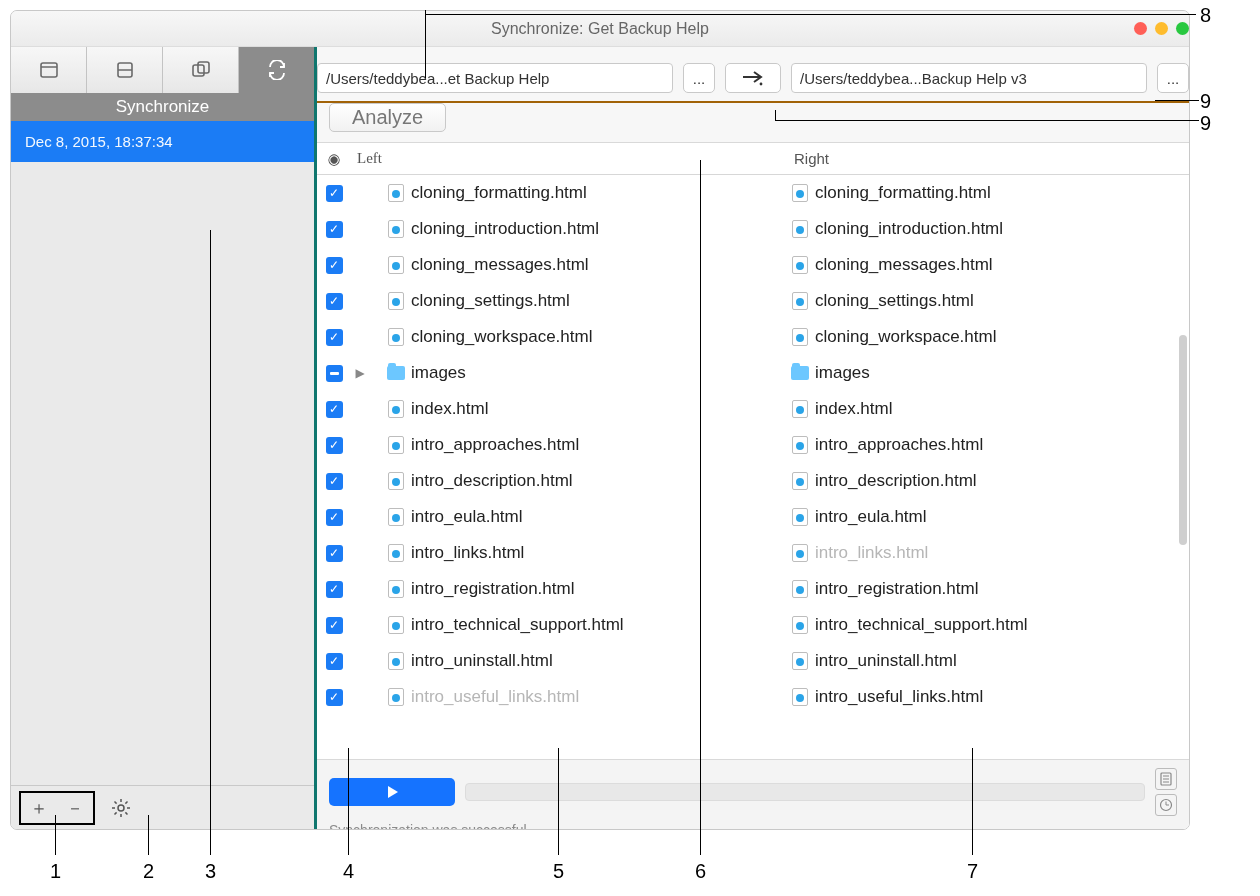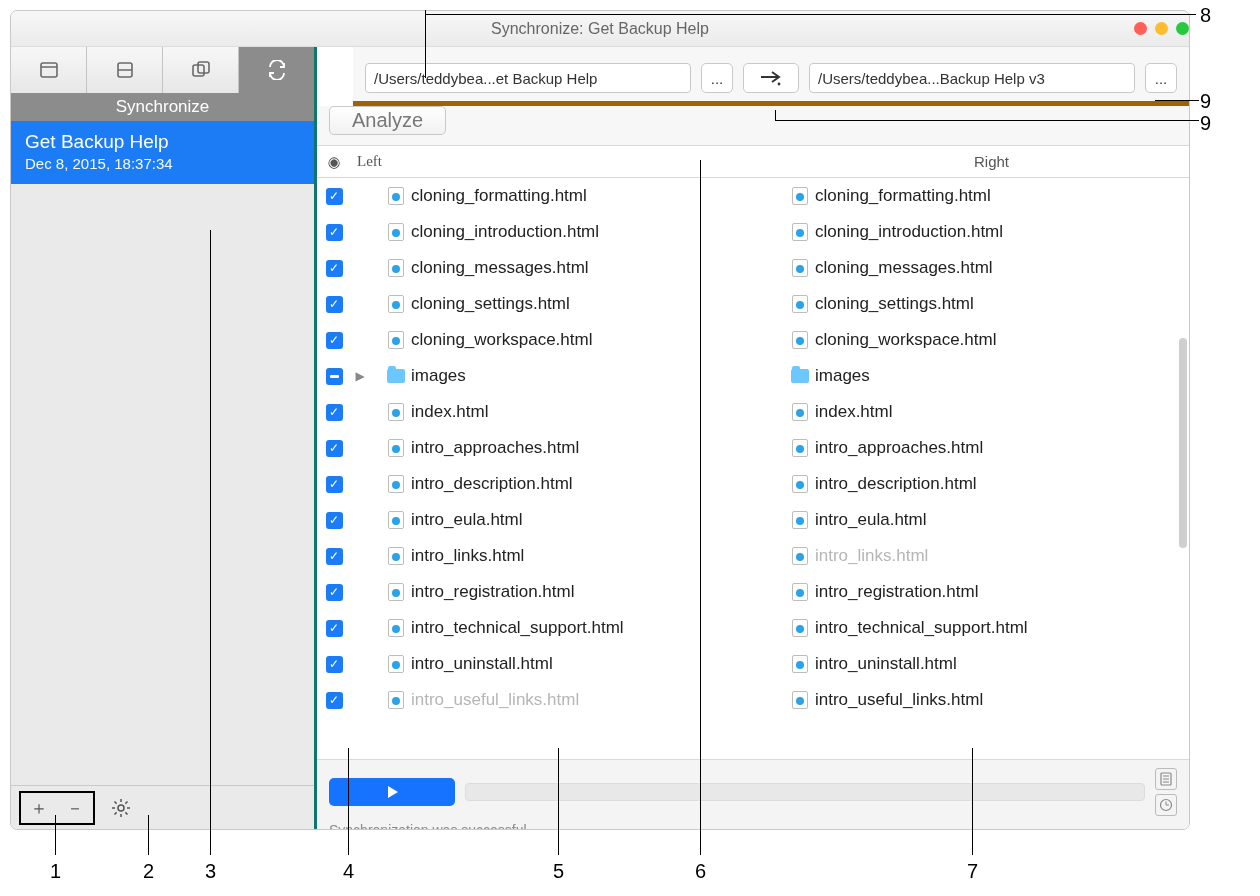--- a/index.html
+++ b/index.html
@@ -24,33 +24,33 @@
 .projects { flex:1; background:#eaeaea; }
 .project { background:#1b7cf5; color:#fff; padding:10px 14px 12px; }
 .project .name { font-size:19px; font-weight:500; }
 .project .date { font-size:15px; opacity:.95; margin-top:2px; }
 .side-footer { height:44px; border-top:1px solid #c9c9c9; display:flex; align-items:center; padding:0 8px; gap:2px; }
 .side-footer button { width:36px; height:30px; background:transparent; border:none; font-size:18px; color:#555; display:flex; align-items:center; justify-content:center; }
 .add-remove-box { border:2px solid #000; display:flex; margin-right:6px; }
 
 .main { flex:1; display:flex; flex-direction:column; background:#fff; }
 
-.path-row { display:flex; align-items:center; gap:10px; padding:16px 12px 8px; background:#f7f7f7; border-bottom:5px solid #a16207;margin-left:36px; }
+.path-row { display:flex; align-items:center; gap:10px; padding:16px 0 8px; background:#f7f7f7; border-bottom:2px solid #a16207; }
 .path-input { flex:1; height:30px; border:1px solid #c9c9c9; border-radius:4px; padding:0 8px; font-size:15px; background:#fff; color:#333; display:flex; align-items:center; overflow:hidden; white-space:nowrap; }
 .btn { height:30px; min-width:32px; border:1px solid #c9c9c9; border-radius:5px; background:#fff; font-size:15px; display:flex; align-items:center; justify-content:center; color:#333; }
 .dir-btn { width:56px; font-size:20px; }
 
 .analyze-row { padding:0 12px 10px; background:#f7f7f7; border-bottom:1px solid #d9d9d9; }
 .analyze { padding:2px 22px; border:1px solid #c9c9c9; border-radius:5px; background:linear-gradient(#fff,#f1f1f1); color:#777; font-size:20px; }
 
 .headers { display:flex; height:32px; border-bottom:1px solid #d7d7d7; font-size:15px; color:#555; align-items:center; background:#fff; }
 .h-check { width:34px; text-align:center; }
 .h-left { flex:1; padding-left:6px;font-family:Liberation Serif, serif; }
 .h-mid { width:36px; }
-.h-right { flex:1; padding-left:6px;text-align:center; }
+.h-right { flex:1; padding-left:6px; }
 
 .rows { flex:1; overflow-y:auto; position:relative; }
 .row { display:flex; align-items:center; height:36px; font-size:17px; }
 .row .ck { width:34px; display:flex; justify-content:center; }
 .row .checkbox { width:17px; height:17px; border-radius:3px; background:#1b7cf5; display:flex; align-items:center; justify-content:center; color:#fff; font-size:12px; }
 .row .checkbox.indet::after { content:''; width:9px; height:3px; background:#fff; border-radius:1px; display:block; }
 .row .disclose { width:18px; color:#888; font-size:12px; text-align:center; }
 .row .icon { width:18px; height:18px; margin-right:6px; display:inline-flex; align-items:center; justify-content:center; }
 .row .cell-left { flex:1; display:flex; align-items:center; padding-left:0; }
 .row .mid { width:36px; }
@@ -118,21 +118,20 @@
               <path d="M4 7 A7 7 0 0 1 18 7" fill="none" stroke="#fff" stroke-width="1.8"></path>
               <polyline points="18,3 18,7 14,7" fill="none" stroke="#fff" stroke-width="1.8"></polyline>
               <path d="M18 13 A7 7 0 0 1 4 13" fill="none" stroke="#fff" stroke-width="1.8"></path>
               <polyline points="4,17 4,13 8,13" fill="none" stroke="#fff" stroke-width="1.8"></polyline>
             </svg>
         </div>
       </div>
       <div class="section-label">Synchronize</div>
       <div class="projects">
         <div class="project">
-          <div class="name">Get Backup Help</div>
           <div class="date">Dec 8, 2015, 18:37:34</div>
         </div>
       </div>
       <div class="side-footer">
         <div class="add-remove-box">
           <button>＋</button>
           <button>－</button>
         </div>
         <button>
           <svg width="18" height="18" viewBox="0 0 18 18">

